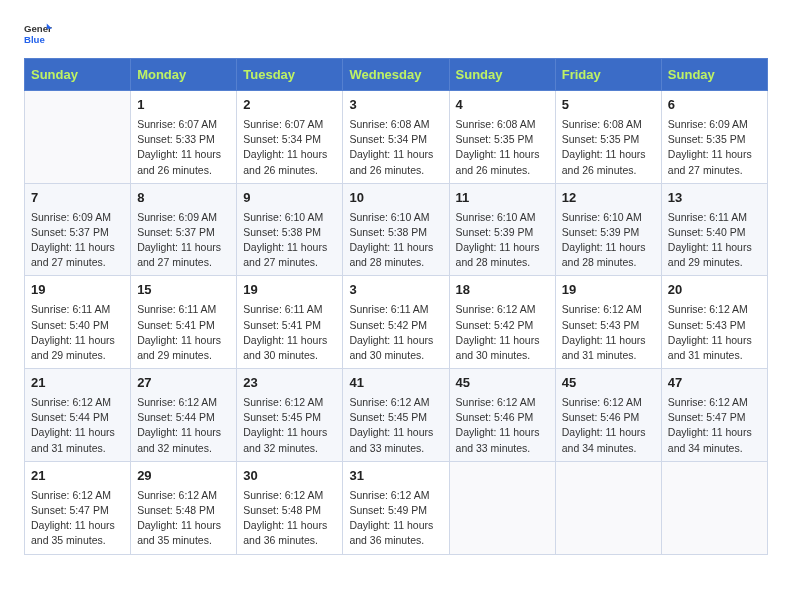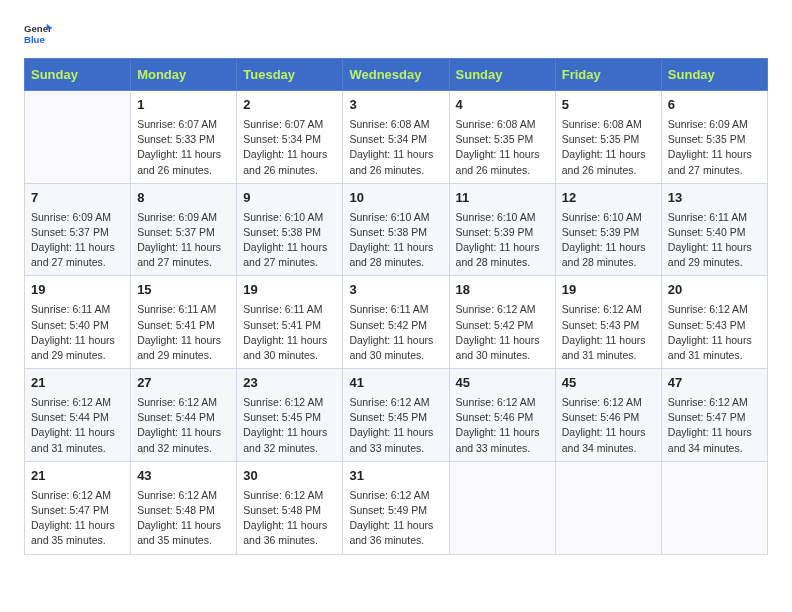--- a/index.html
+++ b/index.html
@@ -305,21 +305,21 @@
       </tr>
       <tr>
         <td>
           <span class="day-num">21</span>
           <div>Sunrise: 6:12 AM</div>
           <div>Sunset: 5:47 PM</div>
           <div>Daylight: 11 hours</div>
           <div>and 35 minutes.</div>
         </td>
         <td>
-          <span class="day-num">43</span>
+          <span class="day-num">29</span>
           <div>Sunrise: 6:12 AM</div>
           <div>Sunset: 5:48 PM</div>
           <div>Daylight: 11 hours</div>
           <div>and 35 minutes.</div>
         </td>
         <td>
           <span class="day-num">30</span>
           <div>Sunrise: 6:12 AM</div>
           <div>Sunset: 5:48 PM</div>
           <div>Daylight: 11 hours</div>

